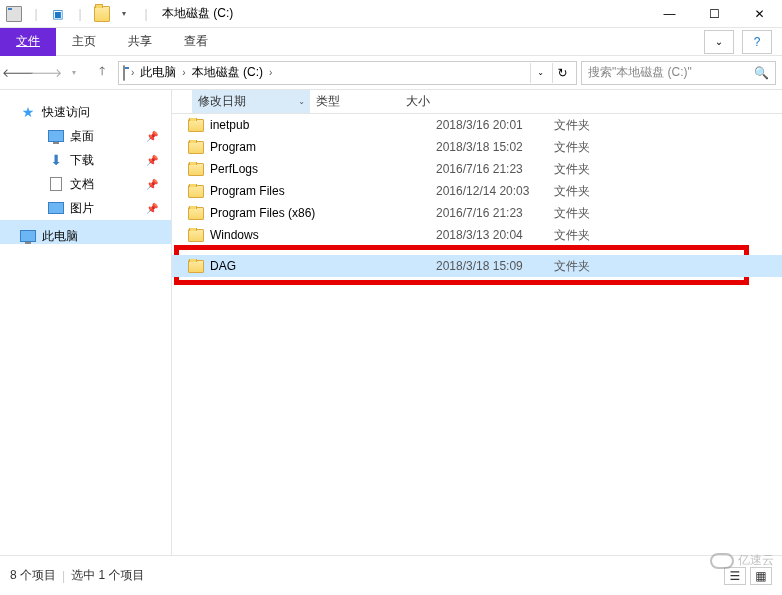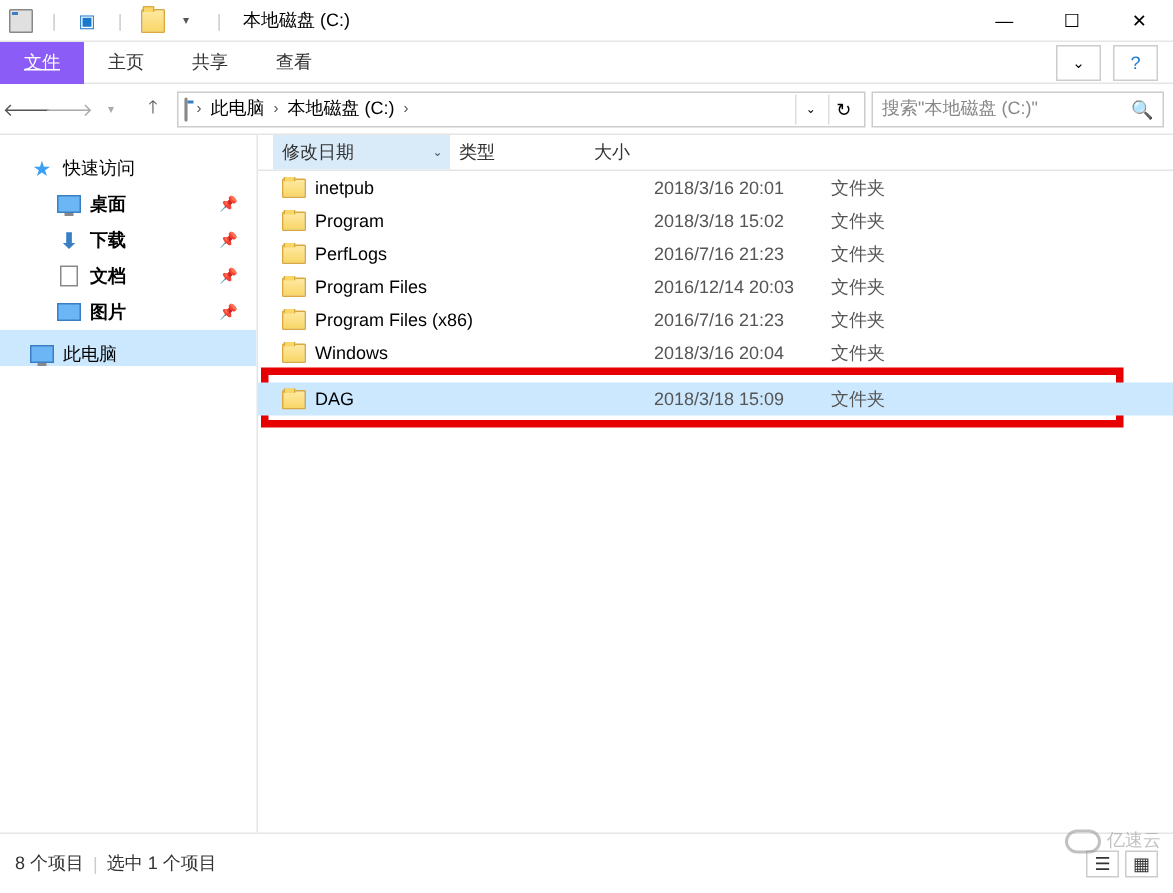--- a/index.html
+++ b/index.html
@@ -7,21 +7,21 @@
 
 .titlebar { height: 28px; display: flex; align-items: center; padding: 0 0 0 6px; background: #fff; border-bottom: 1px solid #e5e5e5; }
 .titlebar .qat { display: flex; gap: 6px; align-items: center; }
 .titlebar .qat span { width: 16px; height: 16px; display: flex; align-items: center; justify-content: center; }
 .titlebar .title { margin-left: 8px; color: #000; }
 .titlebar .wcontrols { margin-left: auto; display: flex; }
 .titlebar .wcontrols div { width: 45px; height: 28px; display: flex; align-items: center; justify-content: center; }
 
 .ribbon-tabs { height: 28px; display: flex; align-items: center; background: #fff; border-bottom: 1px solid #e5e5e5; }
 .ribbon-tabs .tab { padding: 0 16px; height: 28px; display: flex; align-items: center; color: #333; cursor: default; }
-.ribbon-tabs .tab.active { background: #8b5cf6; color: #fff; text-decoration: underline; }
+.ribbon-tabs .tab.active { background: #6d28d9; color: #fff; text-decoration: underline; }
 .ribbon-tabs .help { margin-left: auto; display: flex; gap: 8px; padding-right: 10px; }
 .ribbon-tabs .help div { width: 30px; height: 24px; display: flex; align-items: center; justify-content: center; border: 1px solid #ccc; }
 
 .nav { height: 34px; display: flex; align-items: center; padding: 4px 6px; gap: 4px; border-bottom: 1px solid #e5e5e5; }
 .nav .navbtn { width: 24px; height: 24px; display: flex; align-items: center; justify-content: center; color: #555; }
 .nav .navbtn.disabled { color: #aaa; }
 .addr { flex: 1; border: 1px solid #ccc; height: 24px; display: flex; align-items: center; padding: 0 4px; gap: 6px; background: #fff; }
 .addr .crumb { color: #000; }
 .addr .sep { color: #555; font-size: 10px; }
 .addr .addrbtns { margin-left: auto; display: flex; gap: 2px; }
@@ -29,26 +29,26 @@
 .search { width: 195px; border: 1px solid #ccc; height: 24px; display: flex; align-items: center; padding: 0 6px; color: #888; background: #fff; }
 .search .sicon { margin-left: auto; }
 
 .main { display: flex; height: 484px; }
 .sidebar { width: 172px; border-right: 1px solid #e5e5e5; padding-top: 10px; overflow: hidden; }
 .navitem { display: flex; align-items: center; height: 24px; padding-left: 20px; gap: 6px; color: #000; }
 .navitem.section { padding-top: 8px; }
 .navitem .pin { margin-left: auto; margin-right: 12px; color: #888; font-size: 10px; }
 .navitem.active { background: #cce8ff; }
 .navitem .icon { width: 16px; height: 16px; display: flex; align-items: center; justify-content: center; }
-.navitem.subitem { padding-left: 38px; font-weight: bold; }
+.navitem.subitem { padding-left: 48px; }
 
 .content { flex: 1; position: relative; }
 .cols { display: flex; height: 24px; align-items: center; border-bottom: 1px solid #e5e5e5; padding-left: 10px; position: relative; }
 .cols .col { color: #333; text-align: left; padding-left: 6px; height: 100%; display: flex; align-items: center; border-right: 1px solid transparent; }
-.cols .col.sorted { background: #d9ebf9; }
+.cols .col.sorted { background: #d9ebf9; margin-left: 10px; }
 .col-name { width: 248px; }
 .col-date { width: 118px; }
 .col-type { width: 90px; }
 .col-size { width: 90px; }
 .cols .chev { font-size: 8px; margin-left: auto; margin-right: 4px; color: #555; }
 
 .row { display: flex; height: 22px; align-items: center; padding-left: 10px; }
 .row .cell { padding-left: 6px; color: #555; overflow: hidden; white-space: nowrap; }
 .row .cell.name { color: #000; width: 248px; display: flex; align-items: center; gap: 6px; }
 .row .cell.date { width: 118px; }
@@ -229,21 +229,21 @@
             <span>Program Files (x86)</span>
           </div>
           <div class="cell date">2016/7/16 21:23</div>
           <div class="cell type">文件夹</div>
         </div>
         <div class="row">
           <div class="cell name">
             <span class="folder-icon"></span>
             <span>Windows</span>
           </div>
-          <div class="cell date">2018/3/16 20:04</div>
+          <div class="cell date">2018/3/13 20:04</div>
           <div class="cell type">文件夹</div>
         </div>
       </div>
 
     <div class="redbox" style="left:2px; top:155px; width:575px; height:40px;"></div>
     <div class="row selected" style="position:absolute; left:0; right:0; top:165px;">
       <div class="cell name">
           <span class="folder-icon"></span>
           <span>DAG</span>
         </div>

